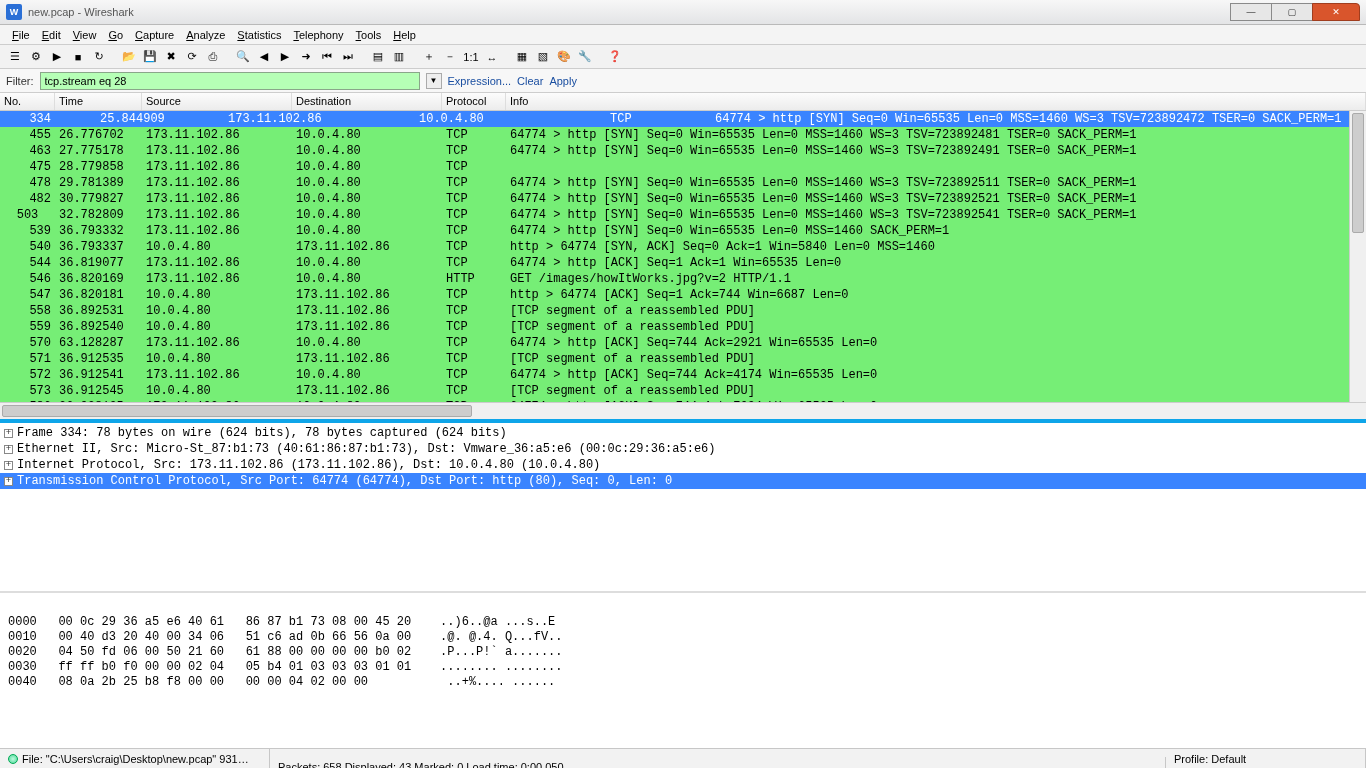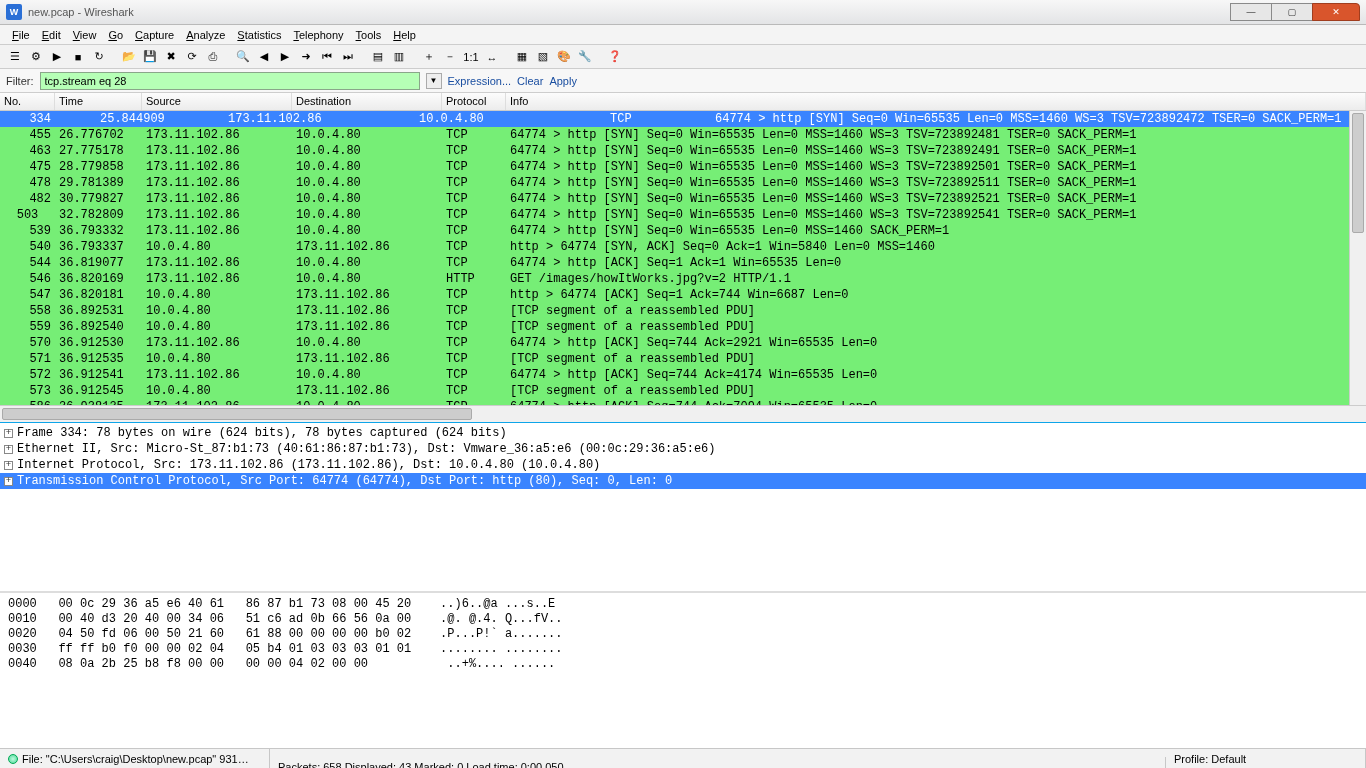--- a/index.html
+++ b/index.html
@@ -24,42 +24,42 @@
 .tbtn.sep { width:6px; border:none; }
 
 
 .filterbar { height:24px; background:#f7f7f7; border-bottom:1px solid #cdcdcd; display:flex; align-items:center; padding:0 6px; gap:6px; }
 .filterbar label { color:#333;text-align:right; }
 .filterbar input { flex:0 0 380px; height:18px; background:#b6ffb6; border:1px solid #8aa68a; padding:0 4px; font-family:inherit; font-size:11px; }
 .filterbar .dd { width:16px; height:16px; border:1px solid #aaa; background:#eee; text-align:center; font-size:8px; line-height:14px;}
 .filterbar .link { color:#1a4ea0; cursor:pointer; }
 
 
-.packetlist { height:330px; overflow:hidden; border-bottom:1px solid #0ea5e9; position:relative; }
+.packetlist { height:330px; overflow:hidden; border-bottom:4px solid #0ea5e9; position:relative; }
 .pl-header { height:18px; background:linear-gradient(#fcfcfc,#ececec); border-bottom:1px solid #ccc; display:flex; font-size:11px; }
 .pl-header div { padding:2px 4px; border-right:1px solid #ddd; }
 .col-no{width:55px} .col-time{width:87px} .col-src{width:150px} .col-dst{width:150px} .col-proto{width:64px} .col-info{flex:1}
 .pl-body { font-family:"Lucida Console","Courier New",monospace; font-size:12px; line-height:16px; }
 .pl-row { display:flex; height:16px; white-space:pre; }
 .pl-row.green { background:#76ee76; }
 .pl-row.sel { background:#3a84ff; color:#fff;gap:41px; }
 .pl-row div { padding:0 4px; overflow:hidden; }
 .pl-scrollh { height:17px; background:#f0f0f0; border-top:1px solid #ccc; position:absolute;left:0;right:0;bottom:0; }
 .pl-scrollv { width:17px; background:#f0f0f0; border-left:1px solid #ccc; position:absolute; right:0; top:18px; bottom:17px; }
 .pl-thumb-v { position:absolute; left:2px; right:2px; top:2px; height:120px; background:#cdcdcd; border:1px solid #aaa; border-radius:2px;}
 .pl-thumb-h { position:absolute; top:2px; bottom:2px; left:2px; width:470px; background:#cdcdcd; border:1px solid #aaa; border-radius:2px;}
 
 
 .details { height:170px; border-bottom:2px solid #ddd; font-family:"Lucida Console","Courier New",monospace; font-size:12px; line-height:16px; padding:2px 0; overflow:auto; }
 .details .drow { display:flex; align-items:center; padding-left:4px; }
 .details .drow.sel { background:#3a84ff; color:#fff; }
 .details .toggle { width:9px; height:9px; border:1px solid #888; margin-right:4px; display:inline-flex; align-items:center; justify-content:center; font-size:9px; line-height:7px; background:#fff; color:#333; }
 
 
-.hex { height:150px; font-family:"Lucida Console","Courier New",monospace; font-size:12px; line-height:15px; padding:4px 8px; white-space:pre; overflow:auto; }
+.hex { height:150px; font-family:"Lucida Console","Courier New",monospace; font-size:12px; line-height:15px; padding:22px 8px; white-space:pre; overflow:auto; }
 
 
 .statusbar { position:absolute; left:0; right:0; bottom:0; height:20px; background:#f2f2f2; border-top:1px solid #c7c7c7; display:flex; align-items:center; font-size:11px; }
 .statusbar .seg { padding:0 8px; border-right:1px solid #c7c7c7; height:100%; display:flex; align-items:center; gap:4px; }
 .statusbar .seg.file { width:270px; }
 .statusbar .seg.packets { flex:1;margin-top:16px; }
 .statusbar .seg.profile { width:200px; }
 .led { width:10px; height:10px; border:1px solid #0a5; border-radius:50%; background:radial-gradient(#bffbe0,#4ad696);}
 </style>
 </head>
@@ -139,32 +139,32 @@
     <div class="col-time">Time</div>
     <div class="col-src">Source</div>
     <div class="col-dst">Destination</div>
     <div class="col-proto">Protocol</div>
     <div class="col-info">Info</div>
   </div>
   <div class="pl-body" id="plbody">
       <div class="pl-row sel"><div class="col-no" style="text-align:right">334</div><div class="col-time">25.844909</div><div class="col-src">173.11.102.86</div><div class="col-dst">10.0.4.80</div><div class="col-proto">TCP</div><div class="col-info">64774 &gt; http [SYN] Seq=0 Win=65535 Len=0 MSS=1460 WS=3 TSV=723892472 TSER=0 SACK_PERM=1</div></div>
       <div class="pl-row green"><div class="col-no" style="text-align:right">455</div><div class="col-time">26.776702</div><div class="col-src">173.11.102.86</div><div class="col-dst">10.0.4.80</div><div class="col-proto">TCP</div><div class="col-info">64774 &gt; http [SYN] Seq=0 Win=65535 Len=0 MSS=1460 WS=3 TSV=723892481 TSER=0 SACK_PERM=1</div></div>
       <div class="pl-row green"><div class="col-no" style="text-align:right">463</div><div class="col-time">27.775178</div><div class="col-src">173.11.102.86</div><div class="col-dst">10.0.4.80</div><div class="col-proto">TCP</div><div class="col-info">64774 &gt; http [SYN] Seq=0 Win=65535 Len=0 MSS=1460 WS=3 TSV=723892491 TSER=0 SACK_PERM=1</div></div>
-      <div class="pl-row green"><div class="col-no" style="text-align:right">475</div><div class="col-time">28.779858</div><div class="col-src">173.11.102.86</div><div class="col-dst">10.0.4.80</div><div class="col-proto">TCP</div><div class="col-info">64774 &gt; http [SYN] Seq=0 Win=65535 Len=0 MSS=1460 WS=3 TSV=723892501 TSER=0 SACK_PERM=1</div></div>
+      <div class="pl-row green"><div class="col-no" style="text-align:right">475</div><div class="col-time">28.779858</div><div class="col-src">173.11.102.86</div><div class="col-dst">10.0.4.80</div><div class="col-proto">TCP</div></div>
       <div class="pl-row green"><div class="col-no" style="text-align:right">478</div><div class="col-time">29.781389</div><div class="col-src">173.11.102.86</div><div class="col-dst">10.0.4.80</div><div class="col-proto">TCP</div><div class="col-info">64774 &gt; http [SYN] Seq=0 Win=65535 Len=0 MSS=1460 WS=3 TSV=723892511 TSER=0 SACK_PERM=1</div></div>
       <div class="pl-row green"><div class="col-no" style="text-align:right">482</div><div class="col-time">30.779827</div><div class="col-src">173.11.102.86</div><div class="col-dst">10.0.4.80</div><div class="col-proto">TCP</div><div class="col-info">64774 &gt; http [SYN] Seq=0 Win=65535 Len=0 MSS=1460 WS=3 TSV=723892521 TSER=0 SACK_PERM=1</div></div>
       <div class="pl-row green"><div class="col-no" style="text-align:center">503</div><div class="col-time">32.782809</div><div class="col-src">173.11.102.86</div><div class="col-dst">10.0.4.80</div><div class="col-proto">TCP</div><div class="col-info">64774 &gt; http [SYN] Seq=0 Win=65535 Len=0 MSS=1460 WS=3 TSV=723892541 TSER=0 SACK_PERM=1</div></div>
       <div class="pl-row green"><div class="col-no" style="text-align:right">539</div><div class="col-time">36.793332</div><div class="col-src">173.11.102.86</div><div class="col-dst">10.0.4.80</div><div class="col-proto">TCP</div><div class="col-info">64774 &gt; http [SYN] Seq=0 Win=65535 Len=0 MSS=1460 SACK_PERM=1</div></div>
       <div class="pl-row green"><div class="col-no" style="text-align:right">540</div><div class="col-time">36.793337</div><div class="col-src">10.0.4.80</div><div class="col-dst">173.11.102.86</div><div class="col-proto">TCP</div><div class="col-info">http &gt; 64774 [SYN, ACK] Seq=0 Ack=1 Win=5840 Len=0 MSS=1460</div></div>
       <div class="pl-row green"><div class="col-no" style="text-align:right">544</div><div class="col-time">36.819077</div><div class="col-src">173.11.102.86</div><div class="col-dst">10.0.4.80</div><div class="col-proto">TCP</div><div class="col-info">64774 &gt; http [ACK] Seq=1 Ack=1 Win=65535 Len=0</div></div>
       <div class="pl-row green"><div class="col-no" style="text-align:right">546</div><div class="col-time">36.820169</div><div class="col-src">173.11.102.86</div><div class="col-dst">10.0.4.80</div><div class="col-proto">HTTP</div><div class="col-info">GET /images/howItWorks.jpg?v=2 HTTP/1.1</div></div>
       <div class="pl-row green"><div class="col-no" style="text-align:right">547</div><div class="col-time">36.820181</div><div class="col-src">10.0.4.80</div><div class="col-dst">173.11.102.86</div><div class="col-proto">TCP</div><div class="col-info">http &gt; 64774 [ACK] Seq=1 Ack=744 Win=6687 Len=0</div></div>
       <div class="pl-row green"><div class="col-no" style="text-align:right">558</div><div class="col-time">36.892531</div><div class="col-src">10.0.4.80</div><div class="col-dst">173.11.102.86</div><div class="col-proto">TCP</div><div class="col-info">[TCP segment of a reassembled PDU]</div></div>
       <div class="pl-row green"><div class="col-no" style="text-align:right">559</div><div class="col-time">36.892540</div><div class="col-src">10.0.4.80</div><div class="col-dst">173.11.102.86</div><div class="col-proto">TCP</div><div class="col-info">[TCP segment of a reassembled PDU]</div></div>
-      <div class="pl-row green"><div class="col-no" style="text-align:right">570</div><div class="col-time">36.912530</div><div class="col-src">173.11.102.86</div><div class="col-dst">10.0.4.80</div><div class="col-proto">TCP</div><div class="col-info">64774 &gt; http [ACK] Seq=744 Ack=2921 Win=65535 Len=0</div></div>
+      <div class="pl-row green"><div class="col-no" style="text-align:right">570</div><div class="col-time">63.128287</div><div class="col-src">173.11.102.86</div><div class="col-dst">10.0.4.80</div><div class="col-proto">TCP</div><div class="col-info">64774 &gt; http [ACK] Seq=744 Ack=2921 Win=65535 Len=0</div></div>
       <div class="pl-row green"><div class="col-no" style="text-align:right">571</div><div class="col-time">36.912535</div><div class="col-src">10.0.4.80</div><div class="col-dst">173.11.102.86</div><div class="col-proto">TCP</div><div class="col-info">[TCP segment of a reassembled PDU]</div></div>
       <div class="pl-row green"><div class="col-no" style="text-align:right">572</div><div class="col-time">36.912541</div><div class="col-src">173.11.102.86</div><div class="col-dst">10.0.4.80</div><div class="col-proto">TCP</div><div class="col-info">64774 &gt; http [ACK] Seq=744 Ack=4174 Win=65535 Len=0</div></div>
       <div class="pl-row green"><div class="col-no" style="text-align:right">573</div><div class="col-time">36.912545</div><div class="col-src">10.0.4.80</div><div class="col-dst">173.11.102.86</div><div class="col-proto">TCP</div><div class="col-info">[TCP segment of a reassembled PDU]</div></div>
       <div class="pl-row green"><div class="col-no" style="text-align:right">586</div><div class="col-time">36.938135</div><div class="col-src">173.11.102.86</div><div class="col-dst">10.0.4.80</div><div class="col-proto">TCP</div><div class="col-info">64774 &gt; http [ACK] Seq=744 Ack=7094 Win=65535 Len=0</div></div>
       <div class="pl-row green"><div class="col-no" style="text-align:right">587</div><div class="col-time">36.938143</div><div class="col-src">10.0.4.80</div><div class="col-dst">173.11.102.86</div><div class="col-proto">TCP</div><div class="col-info">[TCP segment of a reassembled PDU]</div></div>
     </div>
   <div class="pl-scrollv">
       <div class="pl-thumb-v"></div>
     </div>
   <div class="pl-scrollh">

